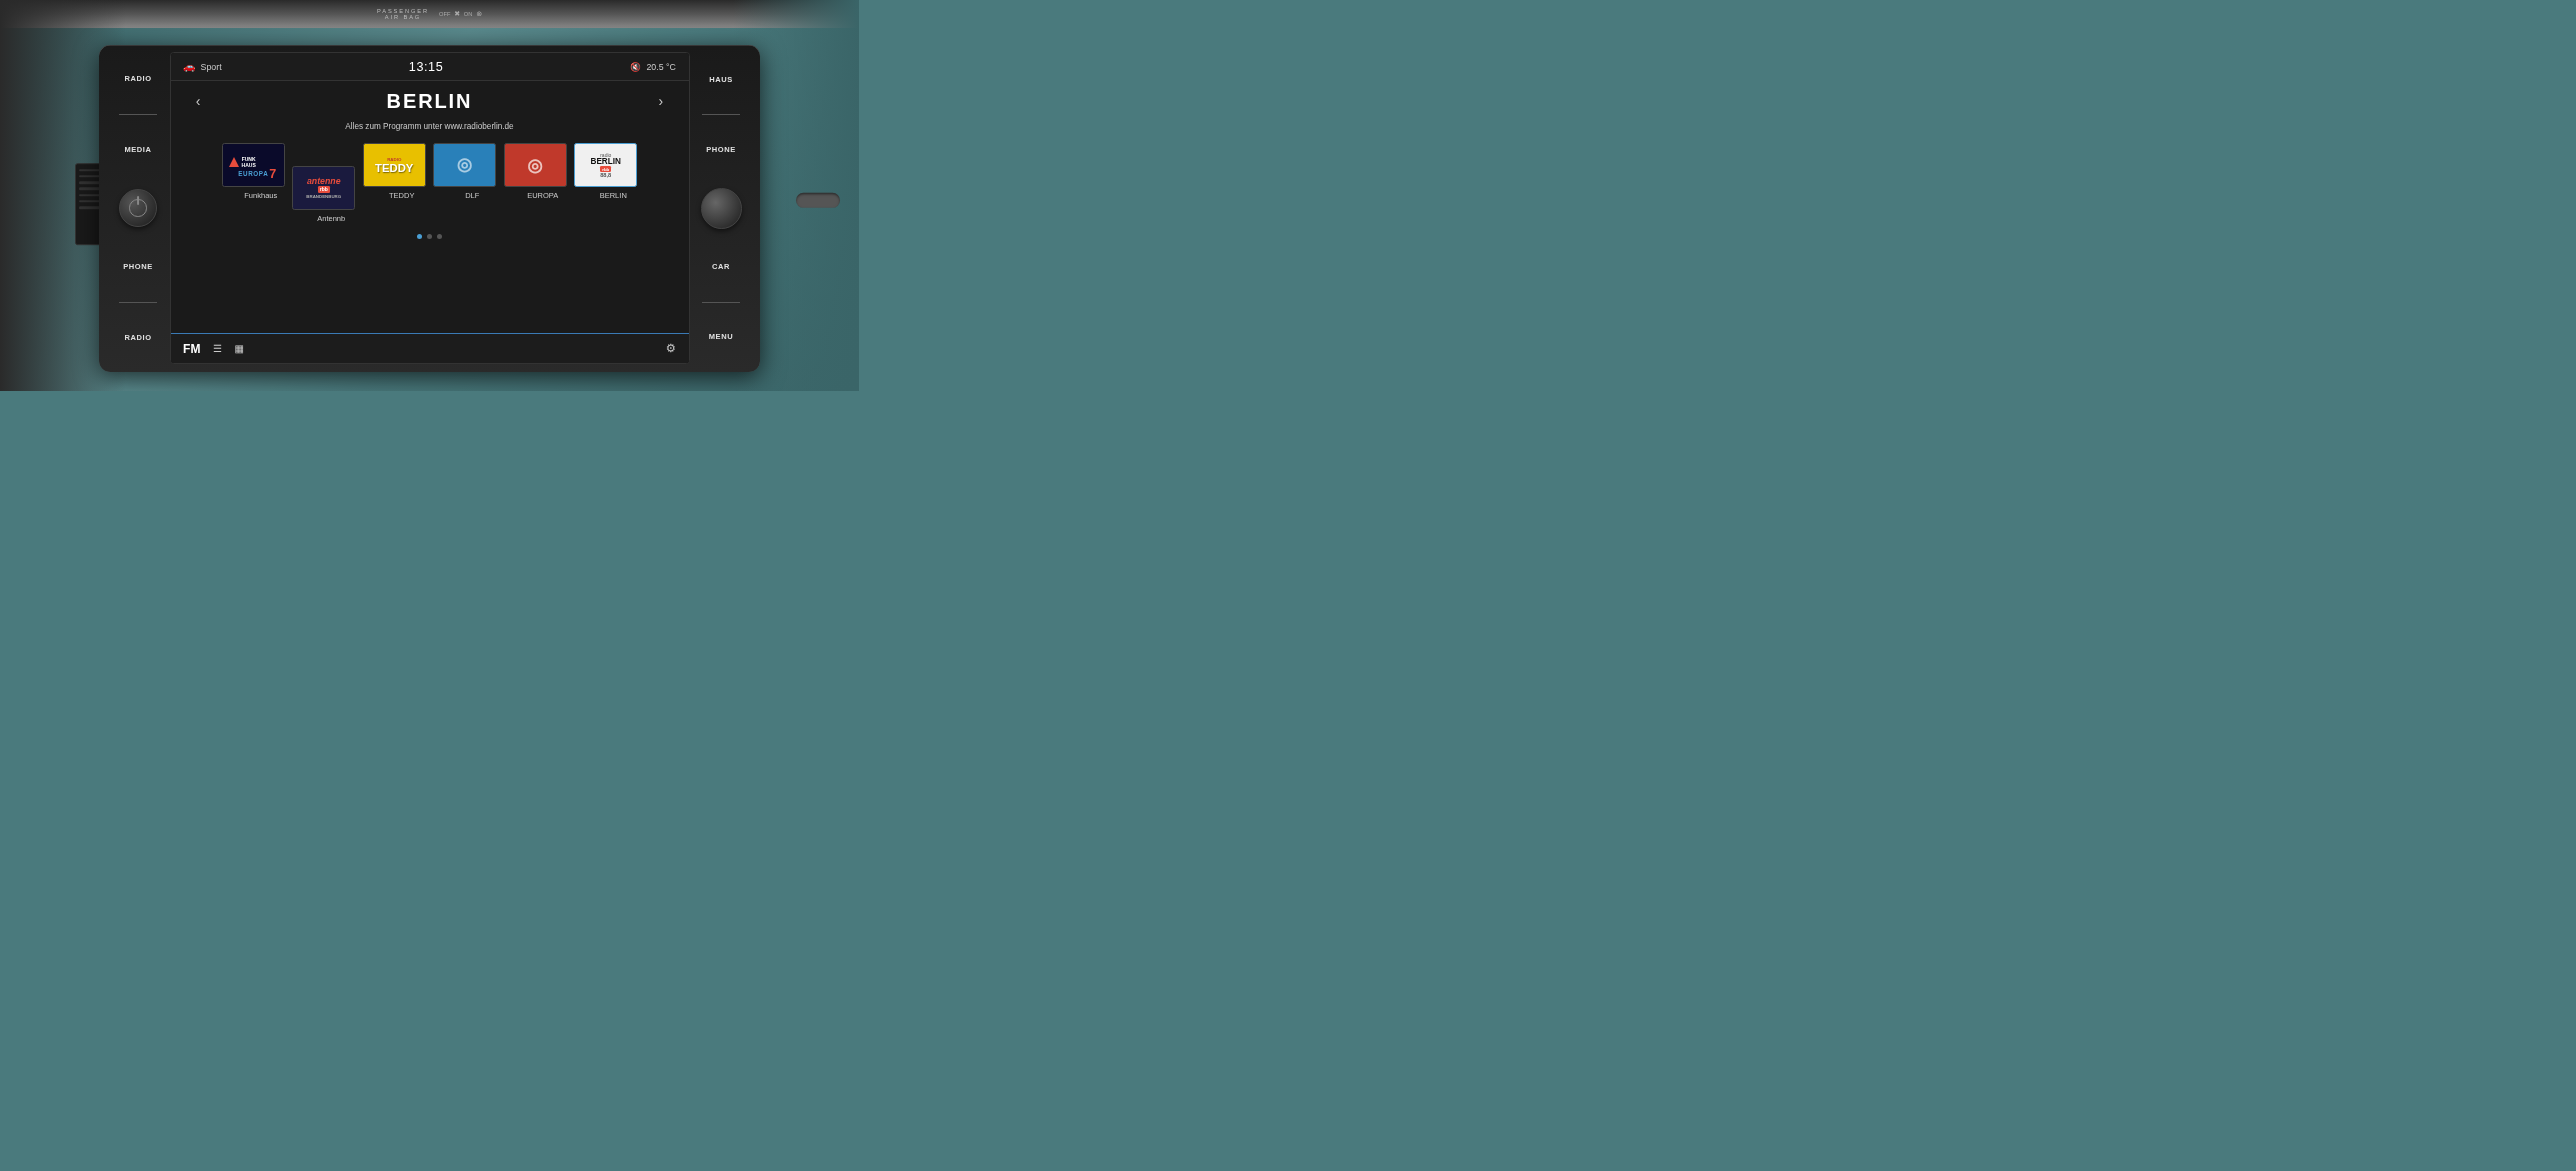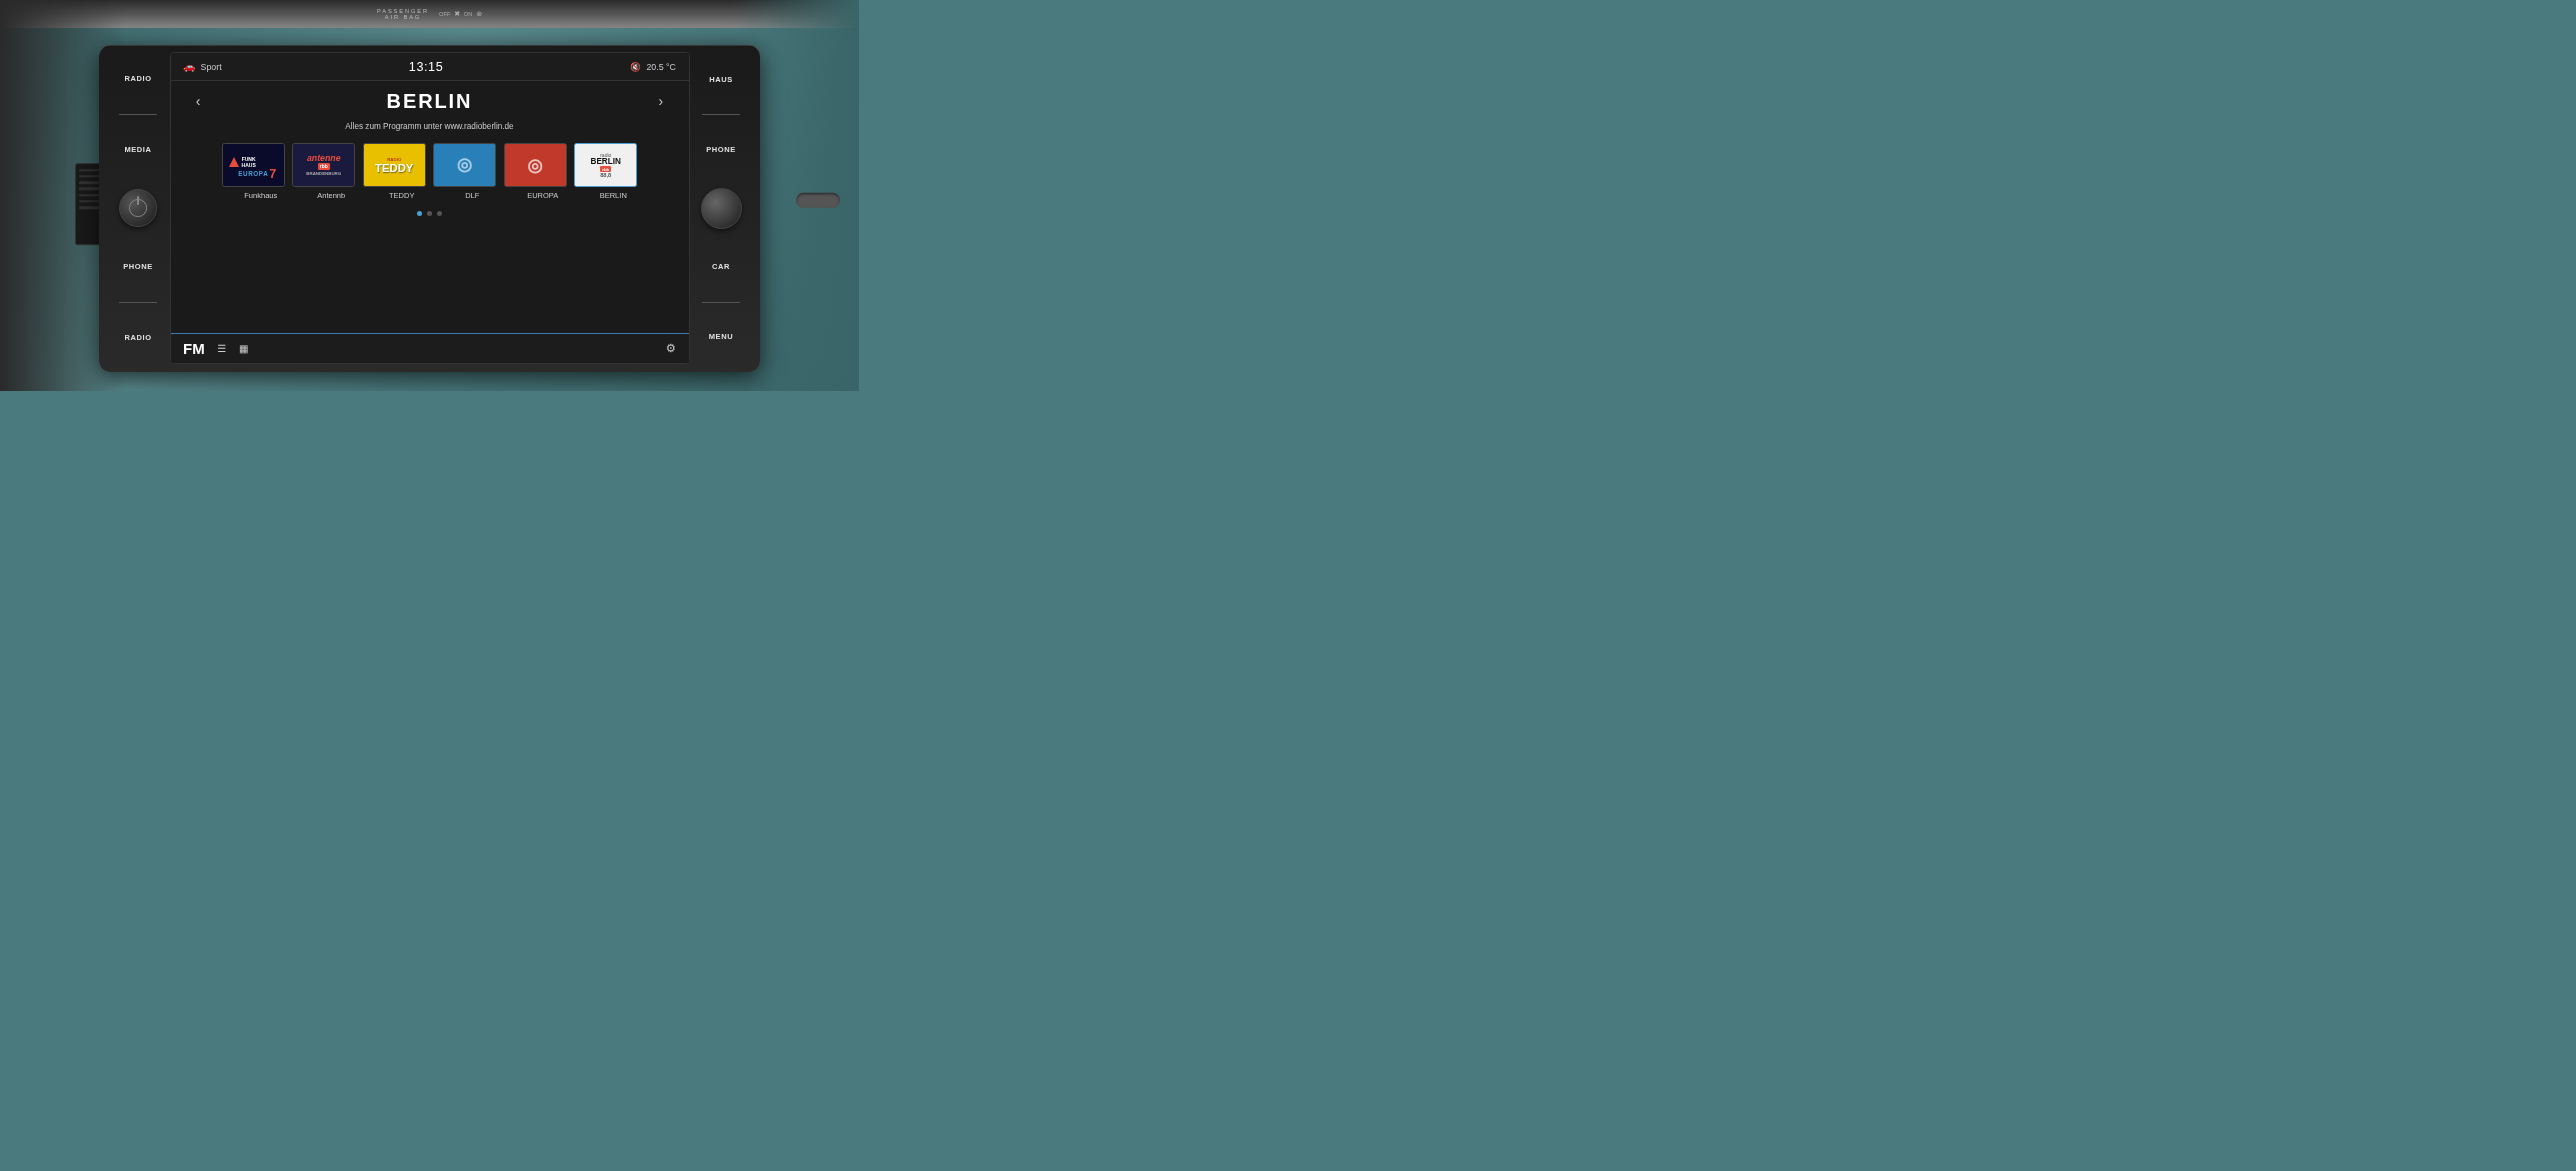--- a/index.html
+++ b/index.html
@@ -267,20 +267,21 @@
       flex-direction: column;
       padding: 3.8px;
     }
 
     
     .logo-antenne {
       background: #1a1a2e;
       flex-direction: column;
       justify-content: center;
       padding: 8px;
+      margin-top: 23px;
     }
 
     
     .logo-teddy {
       background: #27ae60;
       flex-direction: column;
       padding: 2.5px;
     }
 
     
@@ -328,21 +329,21 @@
     }
 
     .footer-left {
       display: flex;
       align-items: center;
       gap: 12.6px;
     }
 
     .footer-fm {
       color: #fff;
-      font-size: 15px;
+      font-size: 12px;
       font-weight: bold;
     }
 
     .footer-icon {
       color: #ccc;
       font-size: 10px;
       cursor: pointer;
     }
 
     .footer-right {

